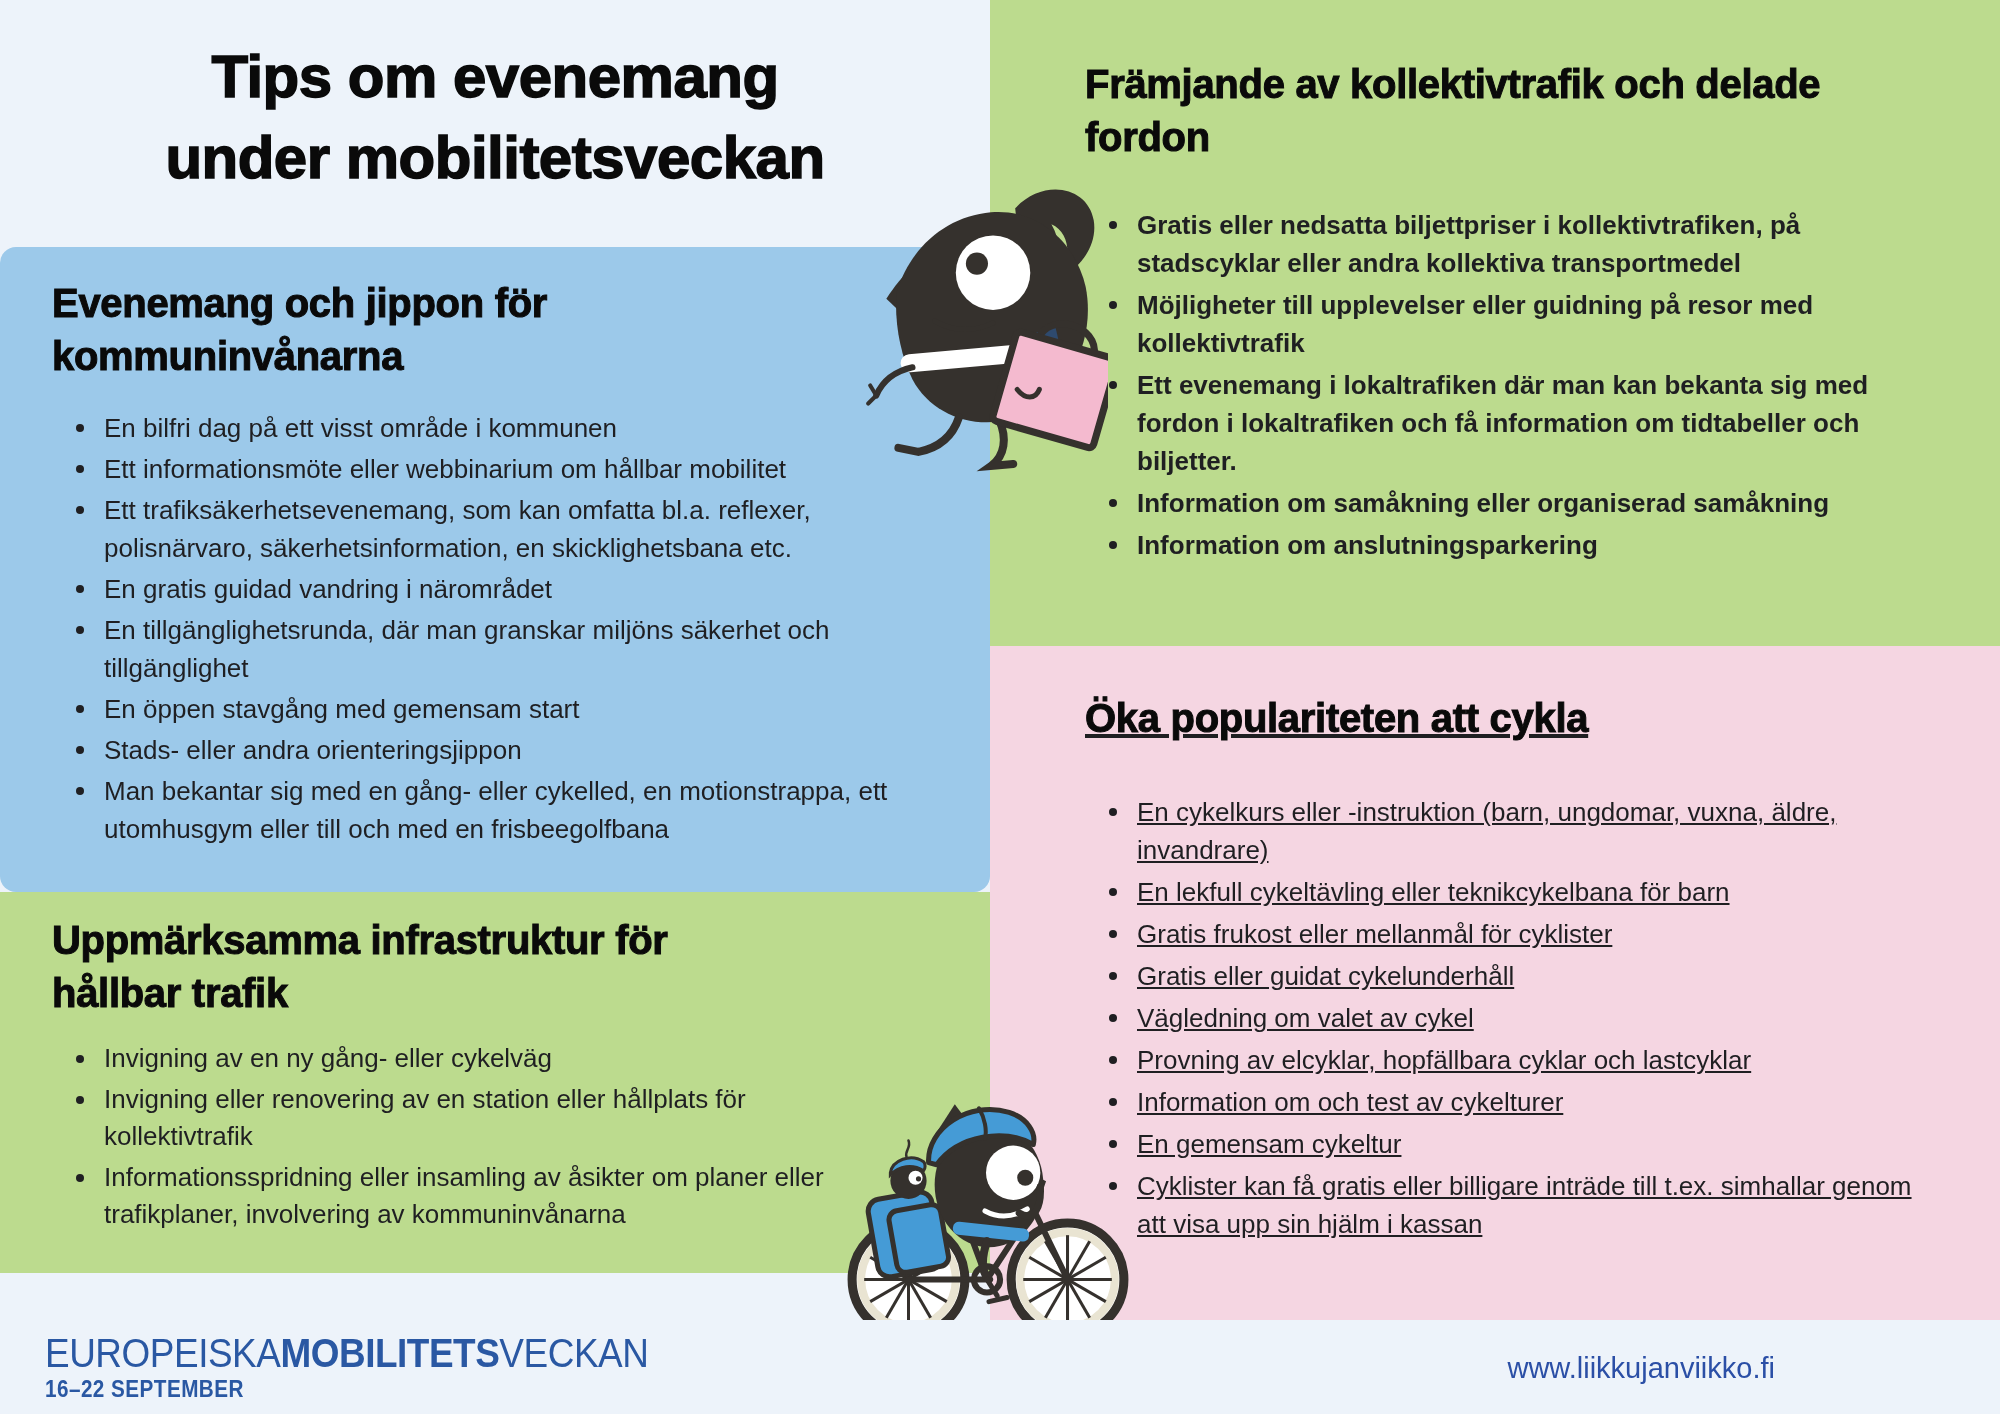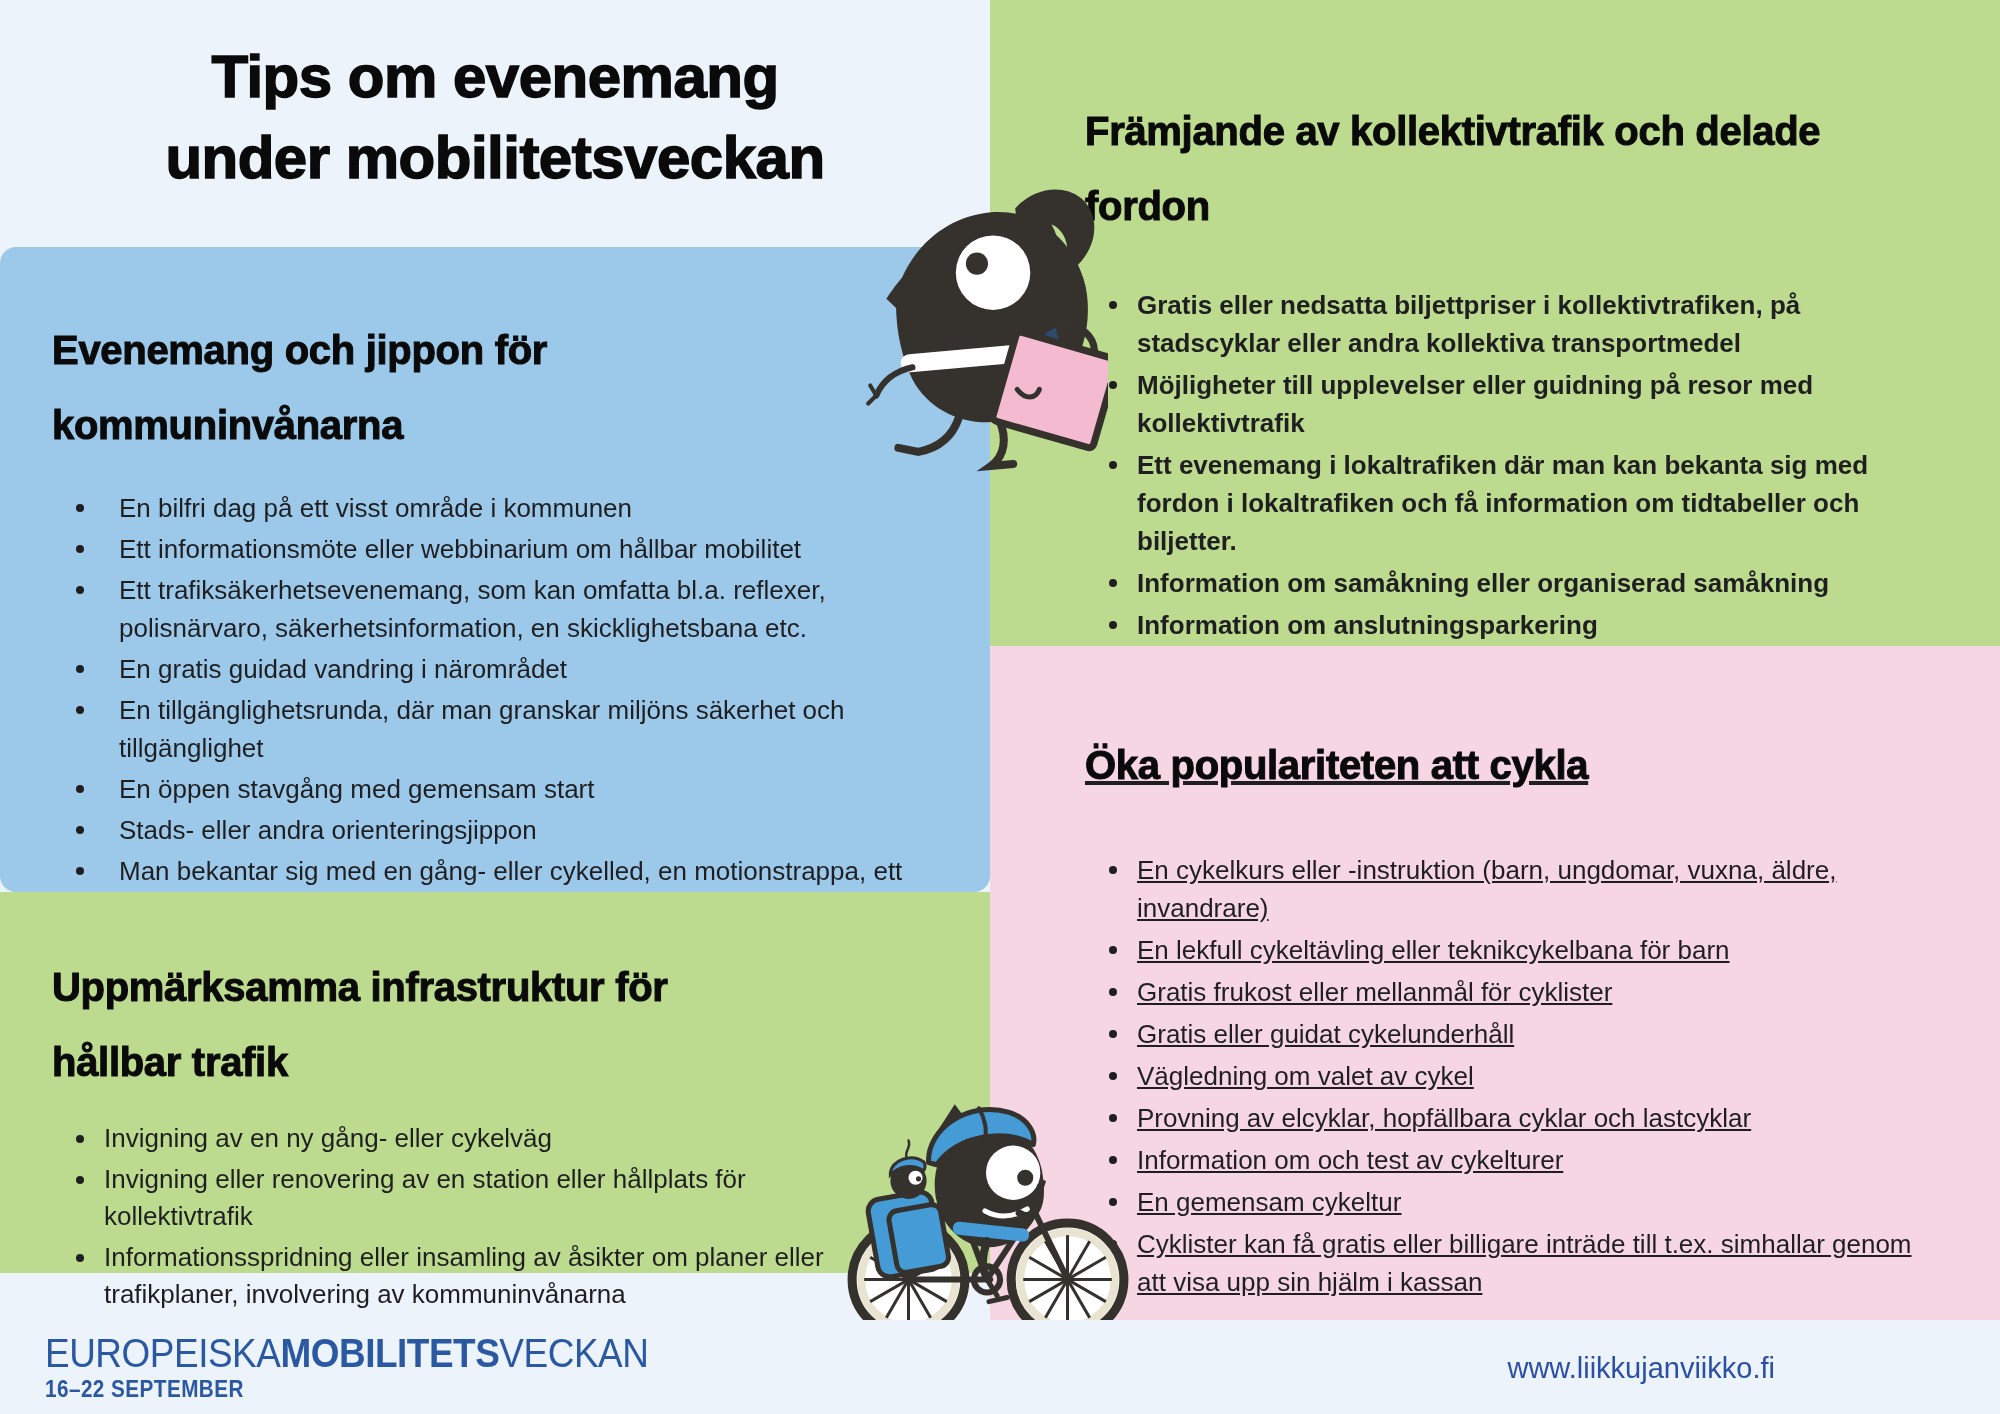--- a/index.html
+++ b/index.html
@@ -42,38 +42,37 @@
     font-size:60px;
     line-height:81px;
     font-weight:800;
     color:var(--heading-black);
     letter-spacing:-0.5px;
     -webkit-text-stroke:1.5px var(--heading-black);
   }
   .section-heading{
     font-weight:800;
     font-size:40px;
-    line-height:75px;
+    line-height:53px;
     color:var(--heading-black);
     letter-spacing:-0.3px;
-    margin-top:36px;
     -webkit-text-stroke:1px var(--heading-black);
   }
   .panel-blue .section-heading{max-width:580px;margin-bottom:26px;}
   .panel-green-left .section-heading{max-width:720px;margin-bottom:20px;}
   .panel-green-right .section-heading{max-width:740px;margin-bottom:42px;}
   .panel-pink .section-heading{max-width:800px;margin-bottom:48px;}
 
   ul.tips{list-style:none;}
   ul.tips li{
     display:flex;
     align-items:flex-start;
     margin-bottom:4px;
   }
-  .panel-blue ul.tips li{margin-bottom:3px;gap:15px;}
+  .panel-blue ul.tips li{margin-bottom:3px;}
   ul.tips .dot{
     flex:0 0 auto;
     width:8px;height:8px;
     border-radius:50%;
     background:var(--body-text);
     margin:15px 20px 0 24px;
   }
   ul.tips .item-text{
     font-size:26px;
     line-height:38px;

